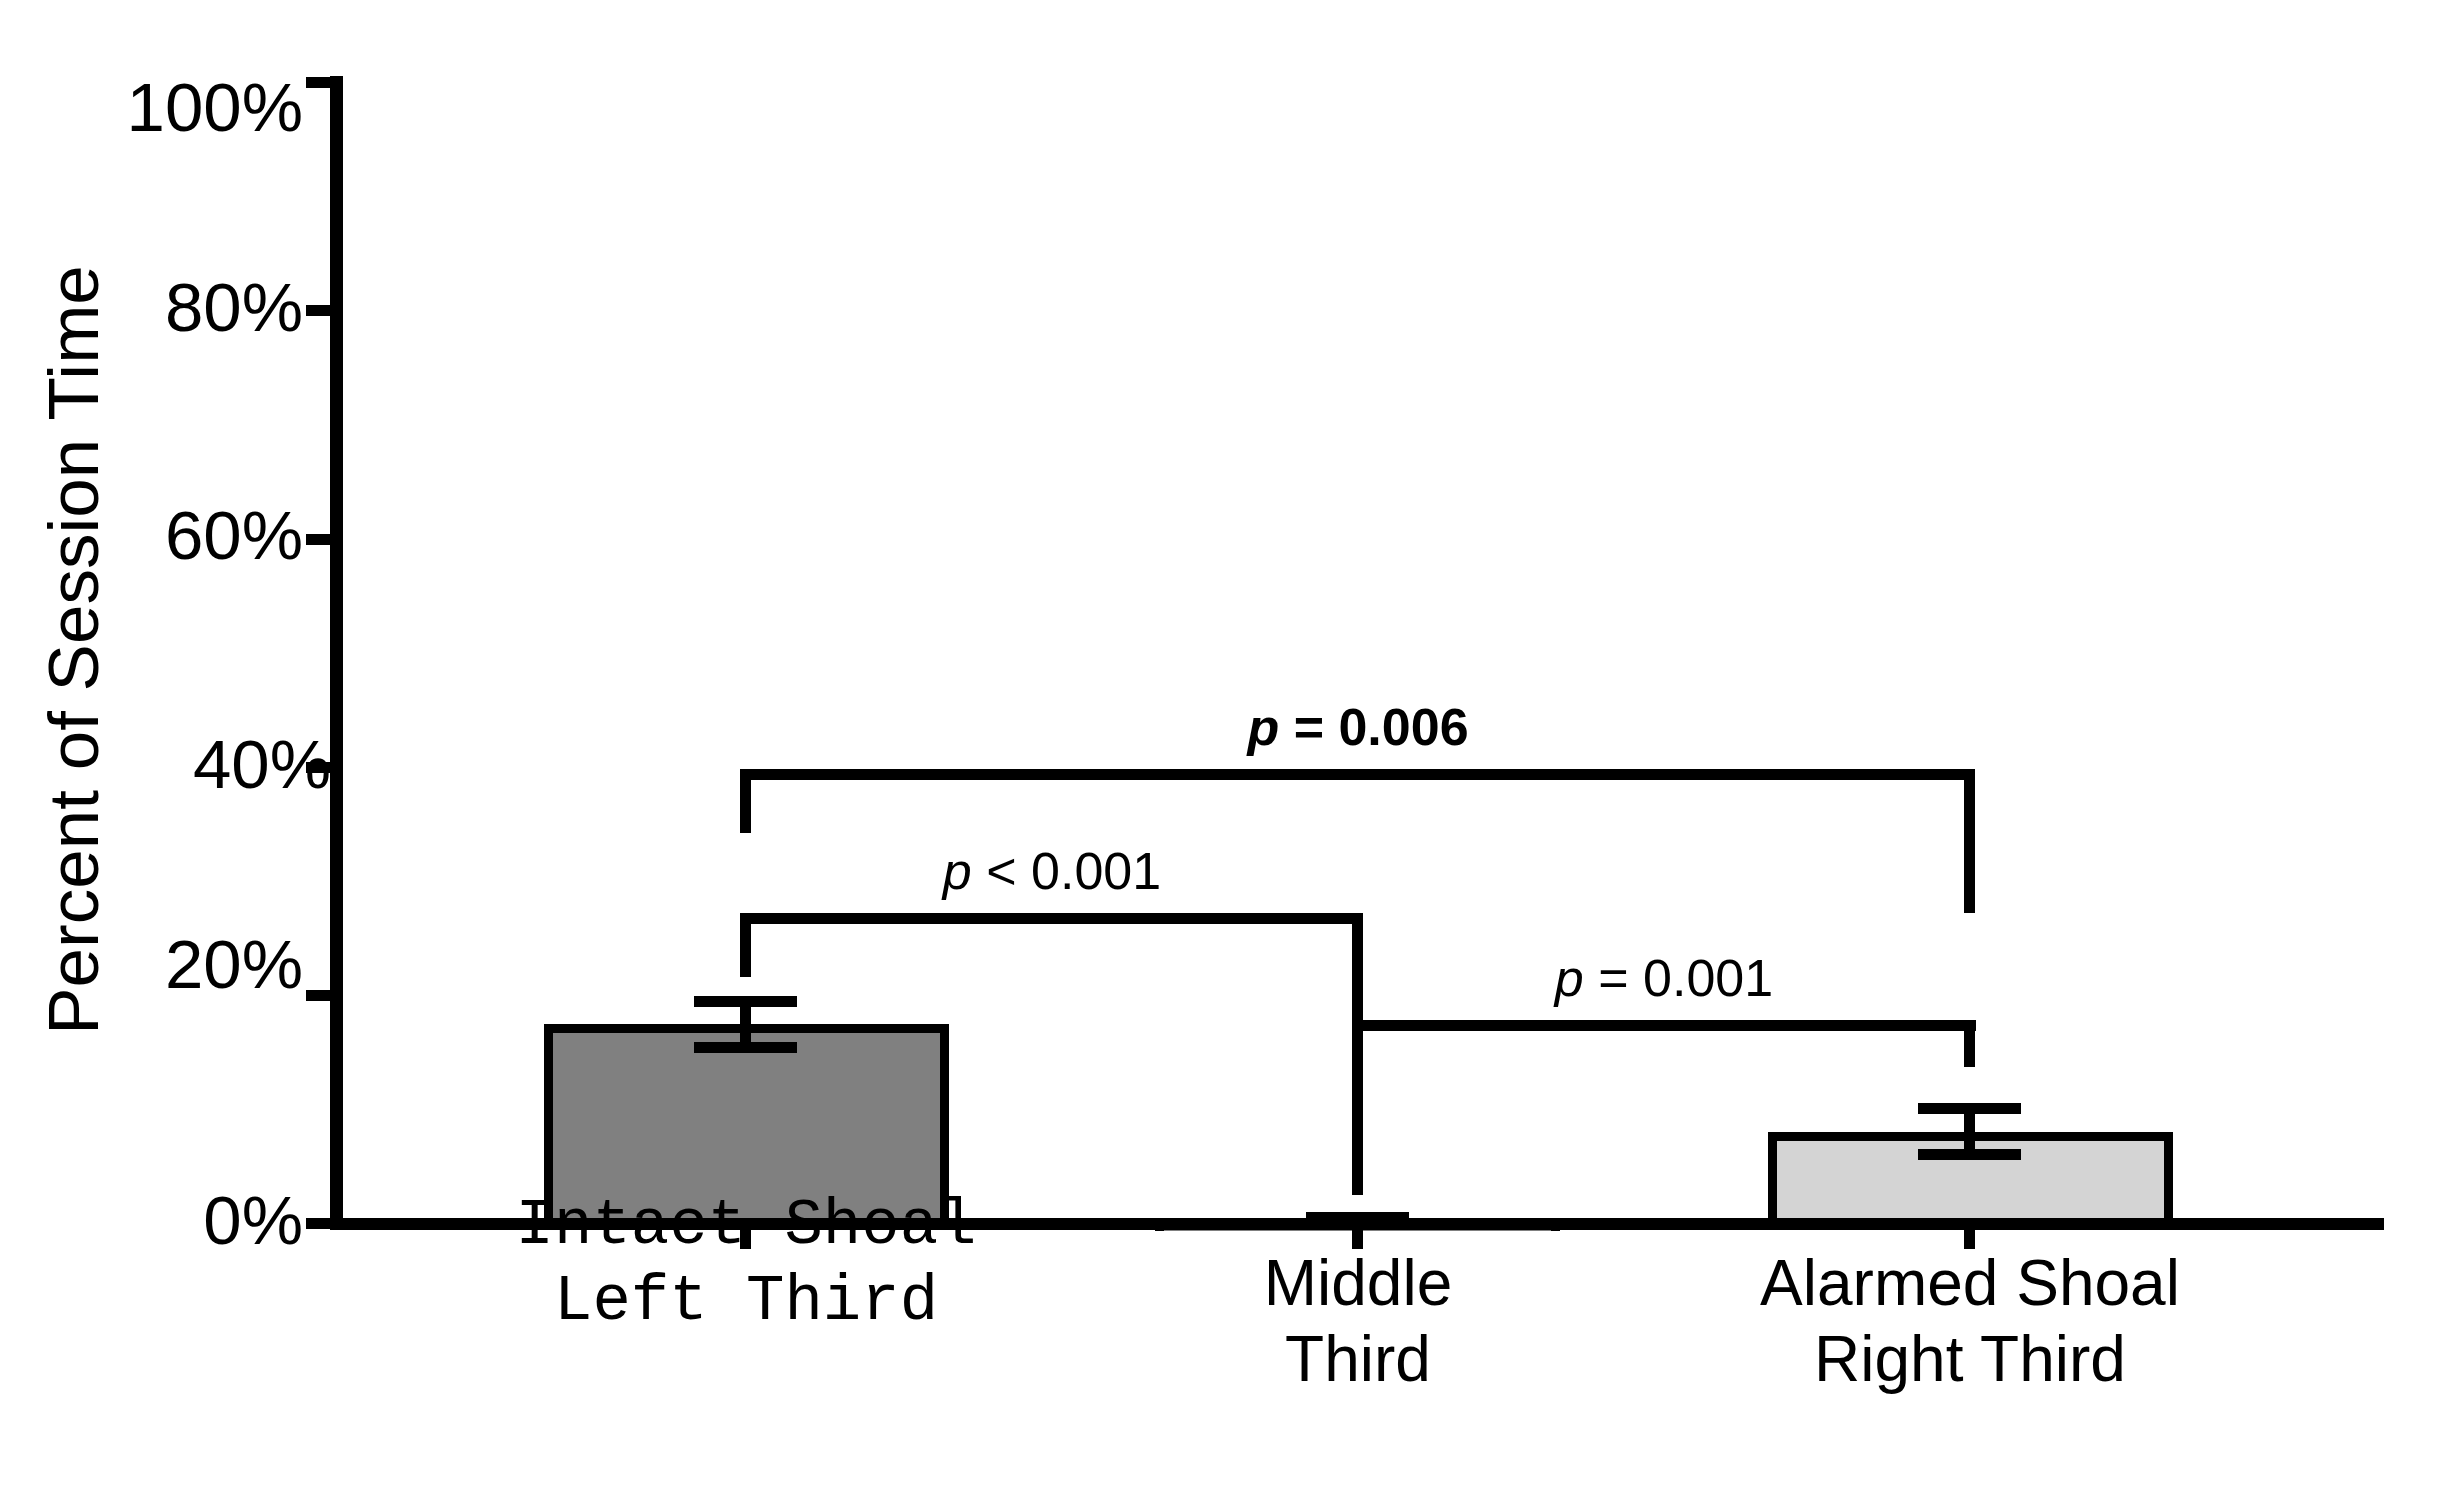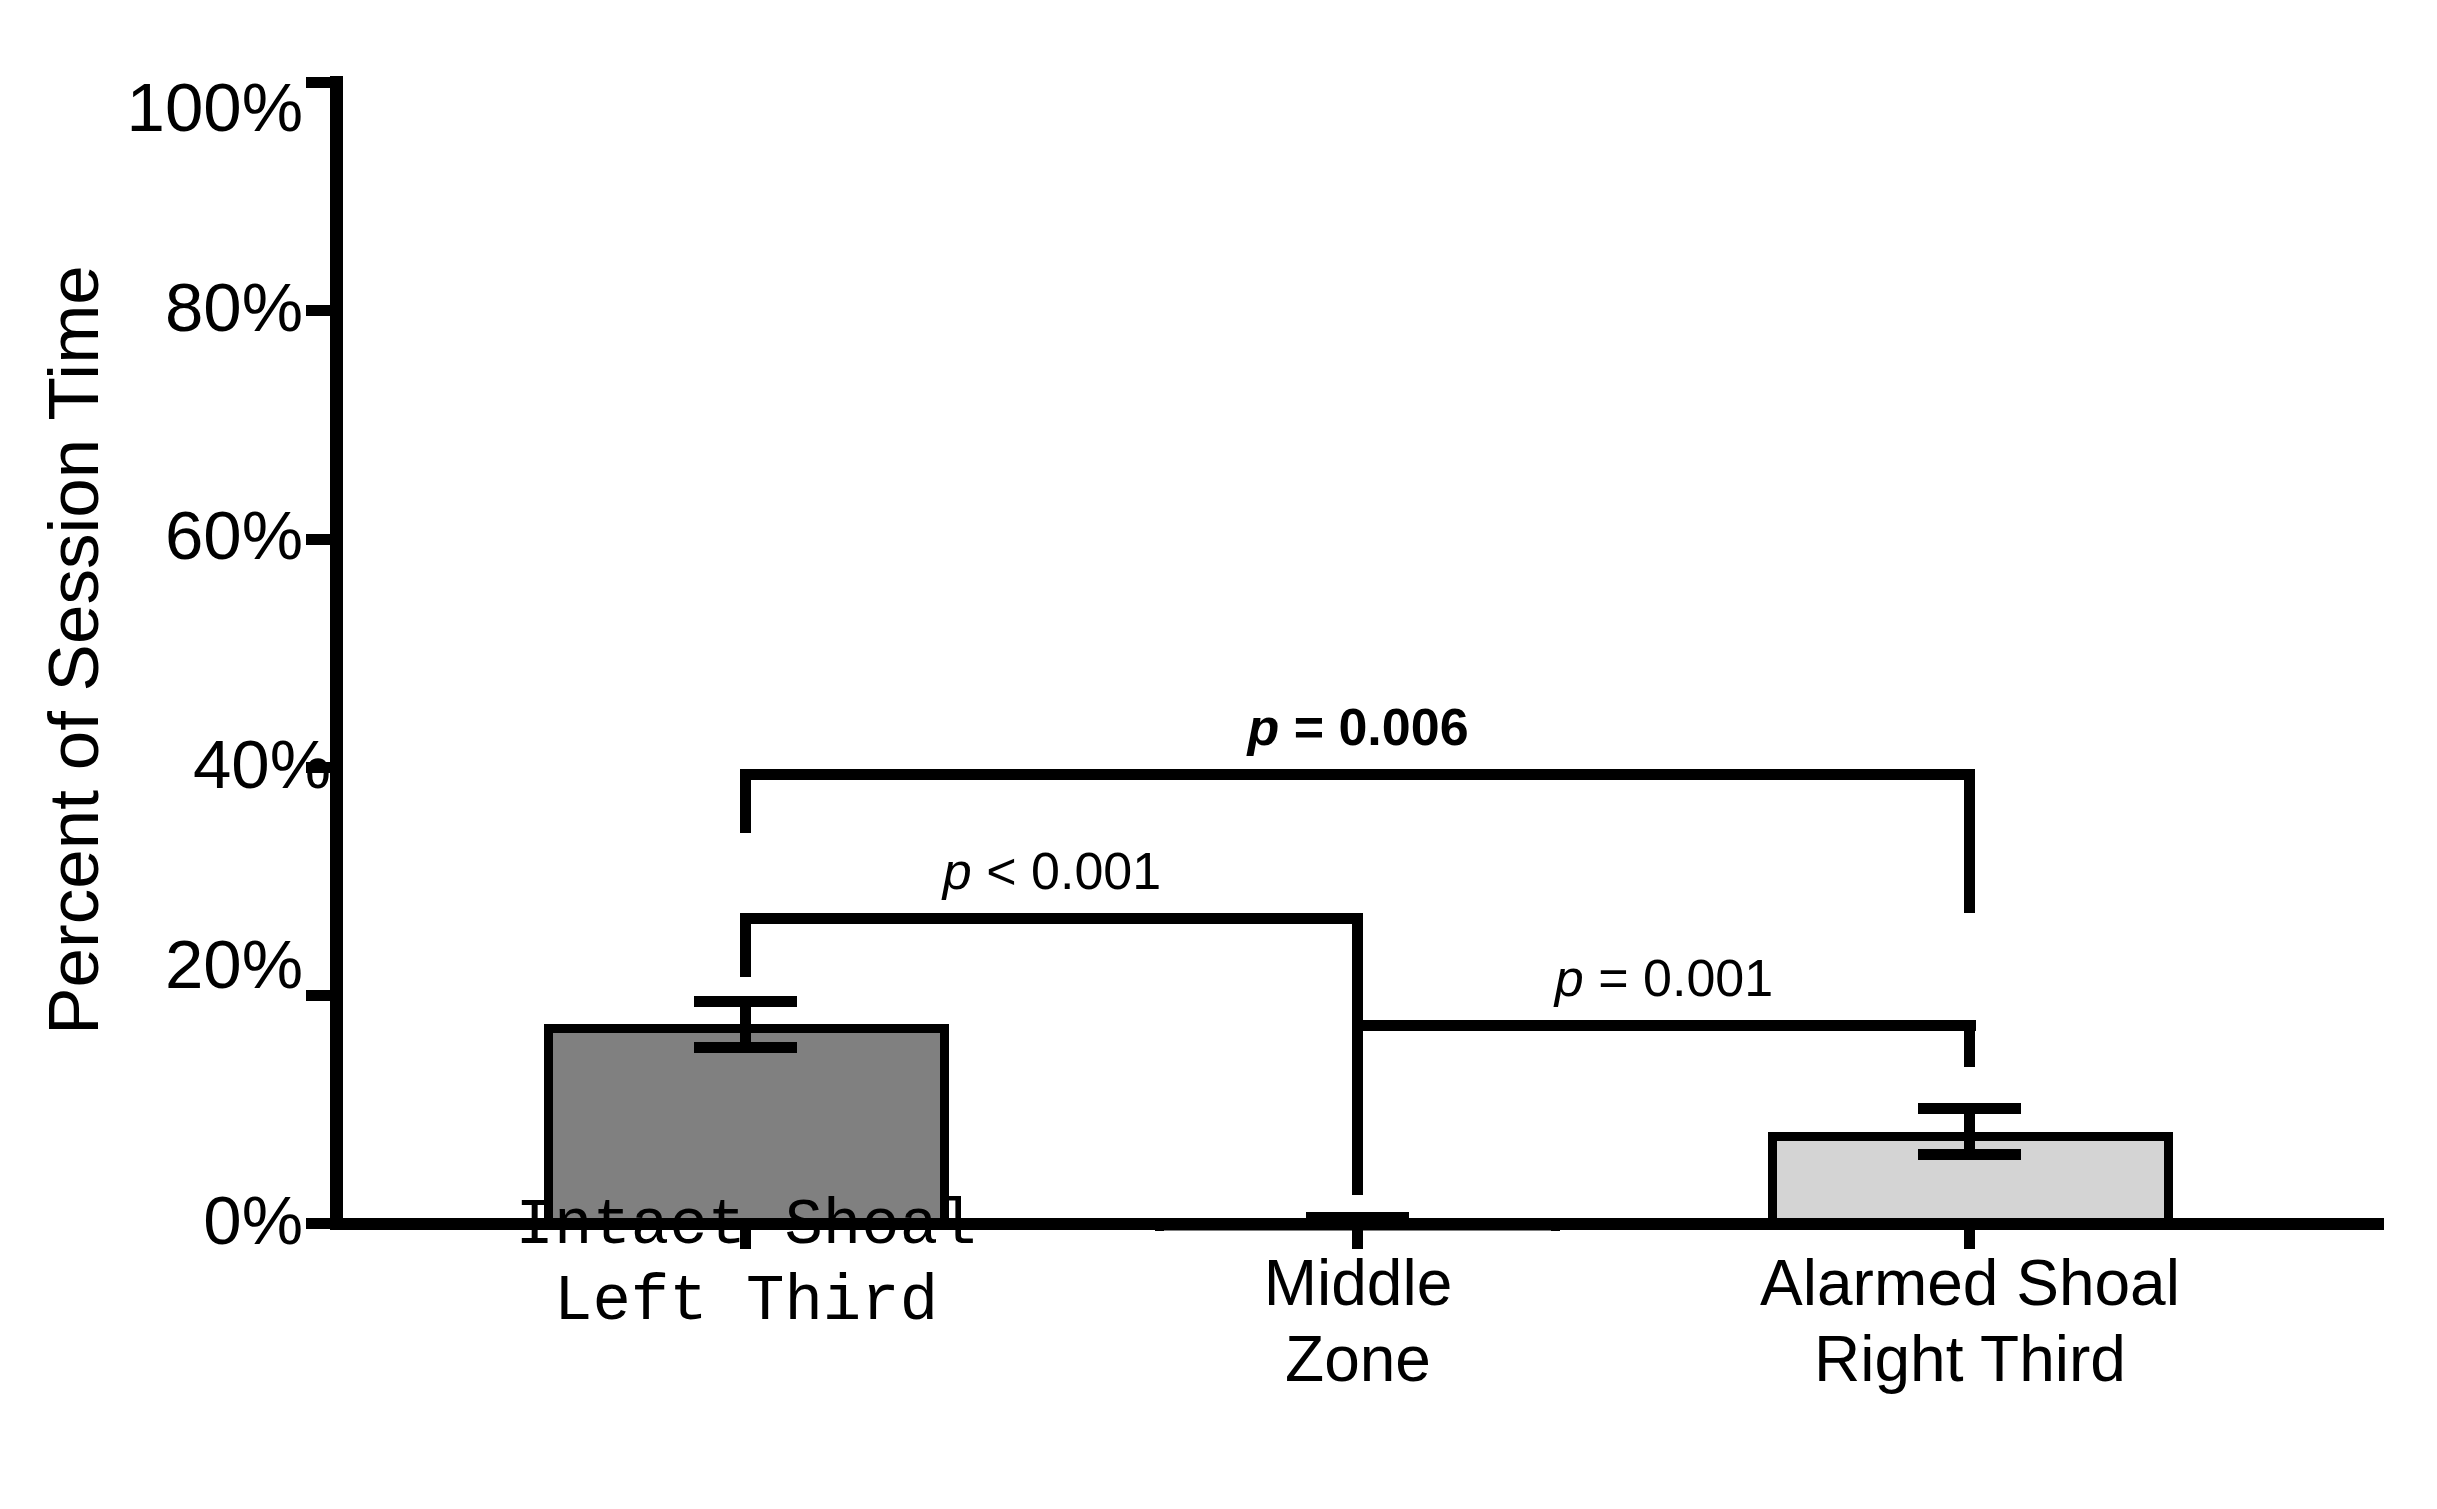--- a/index.html
+++ b/index.html
@@ -85,21 +85,21 @@
       <div class="ytick-label" style="left: 0px; width: 303px; top: 539px; z-index: 5;">60%</div>
       <div class="line" style="left: 306px; top: 305px; width: 24px; height: 11.2px; z-index: 3;"></div>
       <div class="ytick-label" style="left: 0px; width: 303px; top: 311px; z-index: 5;">80%</div>
       <div class="line" style="left: 306px; top: 77px; width: 24px; height: 11.2px; z-index: 3;"></div>
       <div class="ytick-label" style="left: 0px; width: 303px; top: 83px; z-index: 5; margin-top: 28px;">100%</div>
       <div class="line" style="left: 740px; top: 1230px; width: 11.2px; height: 19px; z-index: 3;"></div>
       <div class="cat-label" style="left: 746px; top: 1188px; z-index: 5; font-family: Liberation Mono, monospace;">Intact Shoal
 Left Third</div>
       <div class="line" style="left: 1352px; top: 1230px; width: 11.2px; height: 19px; z-index: 3;"></div>
       <div class="cat-label" style="left: 1358px; top: 1245px; z-index: 5;">Middle
-Zone</div>
+Third</div>
       <div class="line" style="left: 1964px; top: 1230px; width: 11.2px; height: 19px; z-index: 3;"></div>
       <div class="cat-label" style="left: 1970px; top: 1245px; z-index: 5;">Alarmed Shoal
 Right Third</div>
       <div class="line" style="left: 740px; top: 769px; width: 1235px; height: 11.2px; z-index: 4;"></div>
       <div class="line" style="left: 740px; top: 774px; width: 11.2px; height: 59px; z-index: 4;"></div>
       <div class="line" style="left: 1964px; top: 774px; width: 11.2px; height: 139px; z-index: 4;"></div>
       <div class="pvalue" style="left: 1358px; top: 697px; z-index: 5; font-weight: bold;"><i>p</i><span> = 0.006</span></div>
       <div class="line" style="left: 740px; top: 913px; width: 623px; height: 11.2px; z-index: 4;"></div>
       <div class="line" style="left: 740px; top: 918px; width: 11.2px; height: 59px; z-index: 4;"></div>
       <div class="line" style="left: 1352px; top: 918px; width: 11.2px; height: 277px; z-index: 4;"></div>

